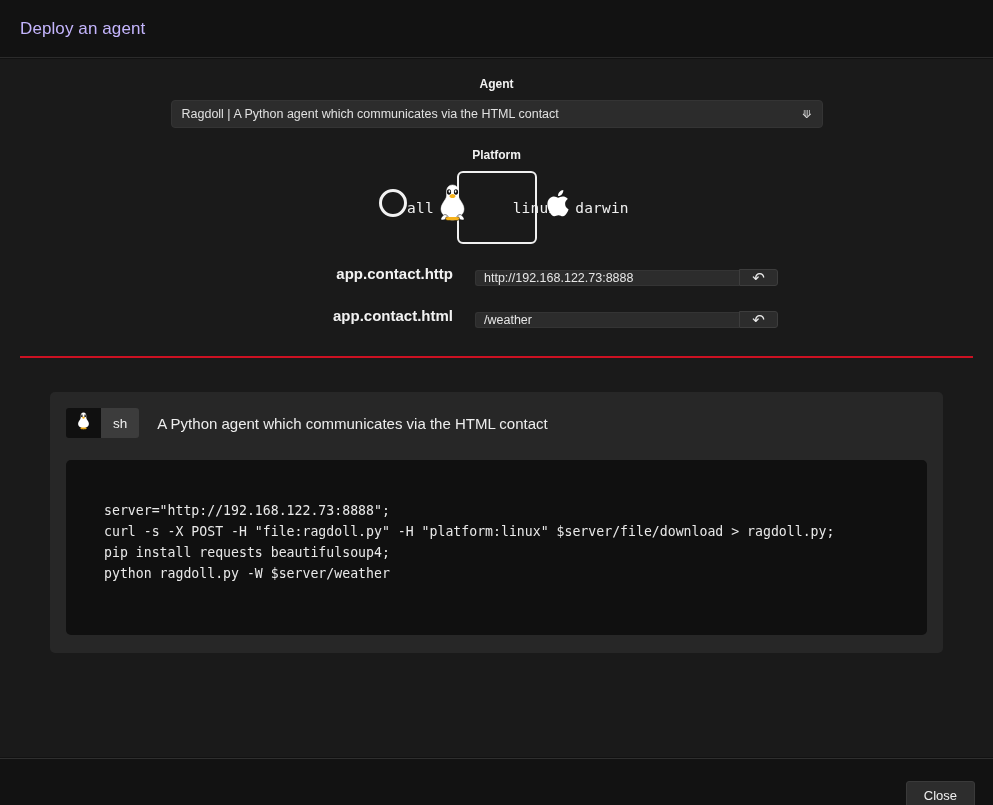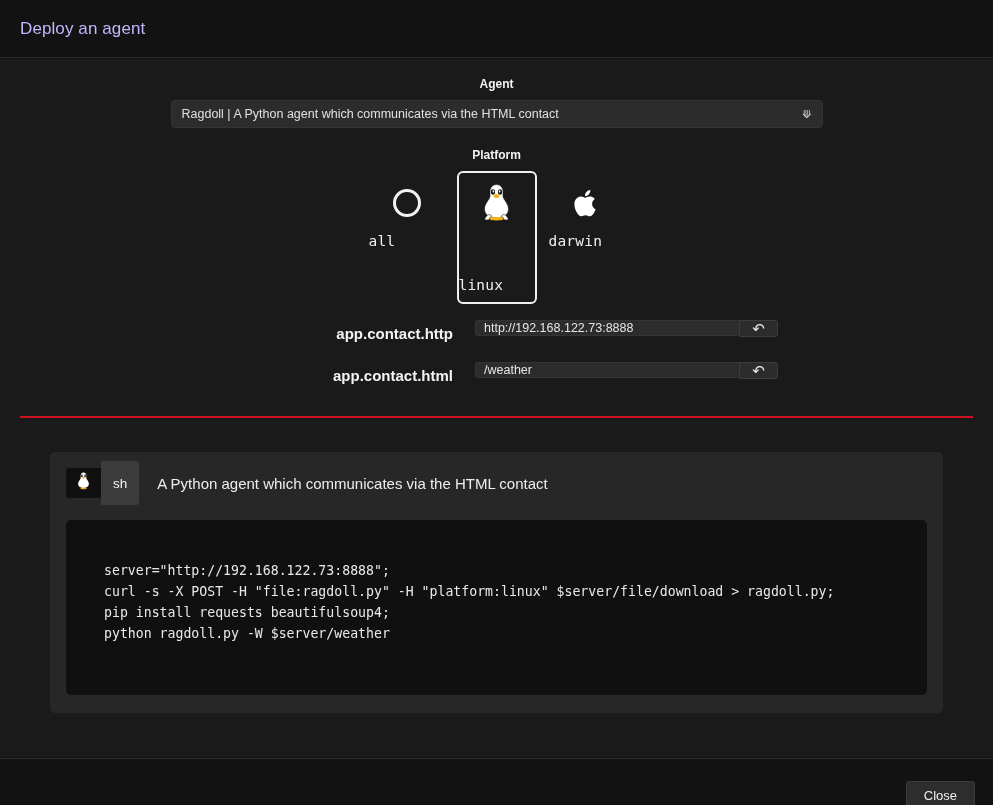--- a/index.html
+++ b/index.html
@@ -99,21 +99,22 @@
     align-items: flex-start;
     gap: 0px;
     margin-top: 6px;
   }
   .platform-item {
     width: 80px;
     padding: 10px 0 9px 0;
     border: 2px solid transparent;
     border-radius: 6px;
     display: flex;
-    flex-direction: column;
+    flex-direction: row;
+    align-items: center;
     justify-content: center;
     box-sizing: border-box;
     margin: 0 5px;
     cursor: pointer;
   }
   .platform-item.selected {
     border-color: #f0f0f0;
     gap: 44px;
   }
   .platform-icon {
@@ -148,21 +149,21 @@
     width: 260px;
     text-align: right;
     padding-right: 22px;
     font-size: 15px;
     font-weight: bold;
     color: #f2f2f2;
     box-sizing: border-box;
   }
   .input-group {
     display: flex;
-    align-items: flex-start;
+    align-items: flex-end;
     width: 303px;
     height: 26px;
   }
   .text-input {
     flex: 1;
     background: #2c2c2c;
     border: 1px solid #343434;
     border-right: none;
     border-radius: 3px 0 0 3px;
     color: #e6e6e6;
@@ -211,21 +212,21 @@
   .tux-chip {
     width: 35px;
     height: 30px;
     background: #101010;
     border-radius: 3px 0 0 3px;
     display: flex;
     align-items: center;
     justify-content: center;
   }
   .sh-chip {
-    height: 44px;
+    height: 30px;
     background: #3c3c3c;
     border-radius: 0 3px 3px 0;
     display: flex;
     align-items: center;
     justify-content: center;
     padding: 0 12px;
     font-size: 13.5px;
     color: #f0f0f0;
   }
   .snippet-desc {

